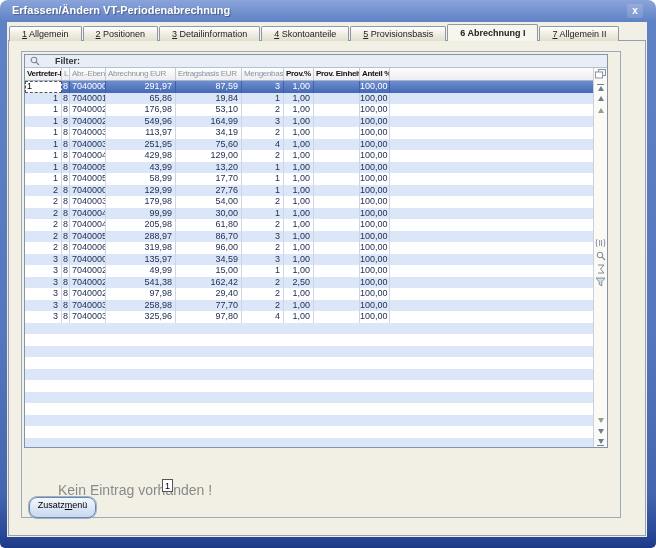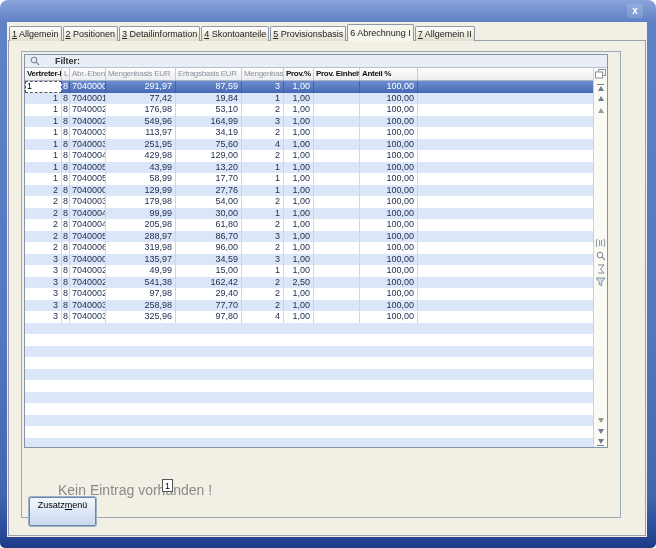--- a/index.html
+++ b/index.html
@@ -11,25 +11,25 @@
   .titlebar { position:absolute; left:0; top:0; right:0; height:22px; }
   .title-text { position:absolute; left:12px; top:4px; color:#fff; font-size:11px; font-weight:bold;
     text-shadow:1px 1px 1px rgba(0,0,0,0.35); white-space:nowrap; }
   .close-btn { position:absolute; right:13px; top:4px; width:16px; height:14px; border-radius:2px;
     background:rgba(255,255,255,0.14); color:#fff; font-size:10px; font-weight:bold;
     text-align:center; line-height:13px; cursor:default; }
 
   .content { position:absolute; left:7px; top:22px; right:9px; bottom:11px; background:#f2f0e4; }
 
   .tab-bar { position:absolute; left:2px; top:3px; height:16px; display:flex; align-items:flex-end; z-index:3; }
-  .tab { height:15px; padding:0 2px; margin-right:1px; background:linear-gradient(180deg,#ffffff,#eceadd 60%,#e2dfd0);
+  .tab { height:15px; padding:0 12px; margin-right:1px; background:linear-gradient(180deg,#ffffff,#eceadd 60%,#e2dfd0);
     border:1px solid #8e99a8; border-bottom:none; border-radius:2px 2px 0 0;
     font-size:9px; color:#222; line-height:14px; white-space:nowrap; cursor:default; }
   .tab .hk { text-decoration:underline; }
-  .tab.active { height:17px; background:#f7f6ec; position:relative; z-index:4; line-height:16px; }
+  .tab.active { height:17px; background:#f7f6ec; position:relative; z-index:4; line-height:16px;font-weight:bold; }
   .tab.active .hk { text-decoration:none; }
 
   .tabpage { position:absolute; left:1px; right:1px; top:18px; bottom:1px;
     border:1px solid #95a0b0; background:#f2f0e4; }
 
   .panel { position:absolute; left:14px; top:29px; width:600px; height:467px;
     border:1px solid #9da8ba; background:#f2f0e4; }
 
   .grid { position:absolute; left:2px; top:2px; width:584px; height:394px;
     border:1px solid #8493ac; background:#fff; display:flex; flex-direction:column; overflow:hidden; }
@@ -56,48 +56,49 @@
   .a-r { text-align:right; padding-right:3px; }
   .a-l { text-align:left; padding-left:2px; }
   .a-c { text-align:center; }
 
   .row.selected { background:linear-gradient(180deg,#6d8ed2,#4468b2) !important; }
   .row.selected .cell { color:#fff; border-right-color:#3c60a8; }
   .row.selected .cell.focus { background:#fff; color:#000; border:1px dashed #555;
     text-align:left; padding-left:1px; line-height:9px; }
 
   .c0{width:37px}.c1{width:8px}.c2{width:36px}.c3{width:70px}.c4{width:66px}
-  .c5{width:42px}.c6{width:30px}.c7{width:46px}.c8{width:58px}
+  .c5{width:42px}.c6{width:30px}.c7{width:46px}.c8{width:30px}
   .cf{flex:1 1 auto; border-right:none !important;}
 
   .grid-strip { flex:0 0 14px; background:#fbfaf5; border-left:1px solid #c9d0da; position:relative; }
   .strip-icon { position:absolute; left:0; width:100%; display:flex; justify-content:center; cursor:default; }
   .tri-up { width:0; height:0; border-left:3px solid transparent; border-right:3px solid transparent;
     border-bottom:5px solid #6d7f93; }
   .tri-down { width:0; height:0; border-left:3px solid transparent; border-right:3px solid transparent;
     border-top:5px solid #6d7f93; }
   .tri-light { border-bottom-color:#8ea093; border-top-color:#8ea093; }
   .bar { position:absolute; width:7px; height:1px; background:#6d7f93; left:3.5px; }
 
   .footer-noentry { position:absolute; left:12px; top:430px; font-size:14px; color:#8a8a8a;margin-left:24px; }
   .count-box { position:absolute; left:140px; top:427px; width:11px; height:13px; background:#fff;
     border:1px solid #555; font-size:9px; color:#000; text-align:center; line-height:12px; }
-  .menu-btn { position:absolute; left:7px; top:445px; width:67px; height:29px;
+  .menu-btn { position:absolute; left:7px; top:445px; width:67px; height:21px;
     background:linear-gradient(180deg,#f4f8fd,#dde8f6 50%,#c8d8ee); border:1px solid #6b87ae;
-    border-radius:2px; box-shadow:0 0 0 1px #9db0c8; font-size:9px; color:#000; text-align:center;
+    border-radius:8px; box-shadow:0 0 0 1px #9db0c8; font-size:9px; color:#000; text-align:center;
     line-height:15px; cursor:default; }
   .menu-btn .hk { text-decoration:underline; }
 
   svg { display:block; }
 </style>
 </head>
 <body>
 
 <div class="window">
   <div class="titlebar">
+    <div class="title-text">Erfassen/Ändern VT-Periodenabrechnung</div>
     <div class="close-btn">x</div>
   </div>
 
   <div class="content">
     <div class="tabpage"></div>
     <div class="tab-bar">
         <div class="tab"><span class="hk">1</span><span> Allgemein</span></div>
         <div class="tab"><span class="hk">2</span><span> Positionen</span></div>
         <div class="tab"><span class="hk">3</span><span> Detailinformation</span></div>
         <div class="tab"><span class="hk">4</span><span> Skontoanteile</span></div>
@@ -118,21 +119,21 @@
           </span>
           <span class="filter-label">Filter:</span>
         </div>
 
         <div class="grid-main">
           <div class="grid-table">
             <div class="grid-header">
                 <div class="hcell c0 bold">Vertreter-Nr.</div>
                 <div class="hcell c1">L</div>
                 <div class="hcell c2">Abr.-Ebene</div>
-                <div class="hcell c3">Mengenbasis EUR</div>
+                <div class="hcell c3">Abrechnung EUR</div>
                 <div class="hcell c4">Ertragsbasis EUR</div>
                 <div class="hcell c5">Mengenbasis</div>
                 <div class="hcell c6 bold">Prov.%</div>
                 <div class="hcell c7 bold">Prov. Einheiten</div>
                 <div class="hcell c8 bold">Anteil %</div>
                 <div class="hcell cf"></div>
               </div>
             <div class="grid-body">
                 <div class="row selected">
                   <div class="cell c0 a-r focus">1</div>
@@ -143,21 +144,21 @@
                   <div class="cell c5 a-r">3</div>
                   <div class="cell c6 a-r">1,00</div>
                   <div class="cell c7 a-r"></div>
                   <div class="cell c8 a-r">100,00</div>
                   <div class="cell cf"></div>
                 </div>
                 <div class="row">
                   <div class="cell c0 a-r">1</div>
                   <div class="cell c1 a-c">8</div>
                   <div class="cell c2 a-l">70400014</div>
-                  <div class="cell c3 a-r">77,42</div>
+                  <div class="cell c3 a-r">65,86</div>
                   <div class="cell c4 a-r">19,84</div>
                   <div class="cell c5 a-r">1</div>
                   <div class="cell c6 a-r">1,00</div>
                   <div class="cell c7 a-r"></div>
                   <div class="cell c8 a-r">100,00</div>
                   <div class="cell cf"></div>
                 </div>
                 <div class="row">
                   <div class="cell c0 a-r">1</div>
                   <div class="cell c1 a-c">8</div>

